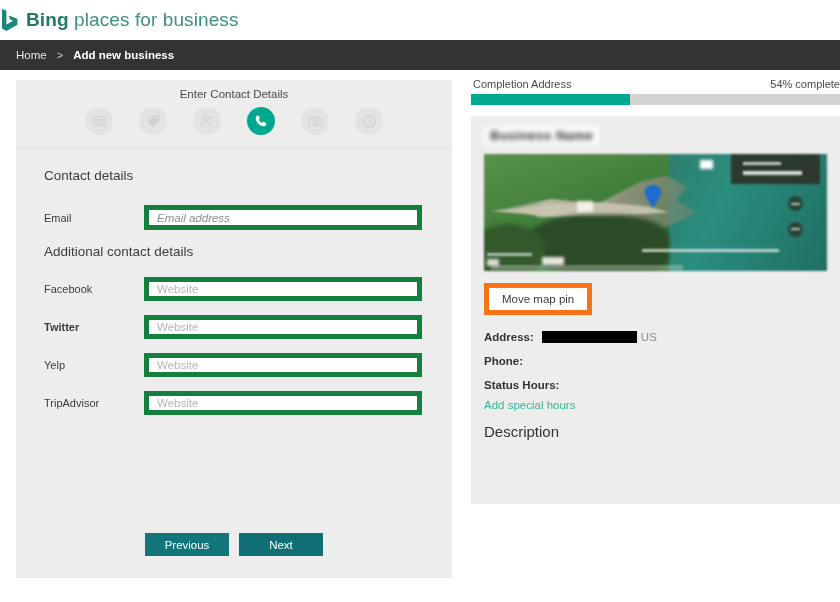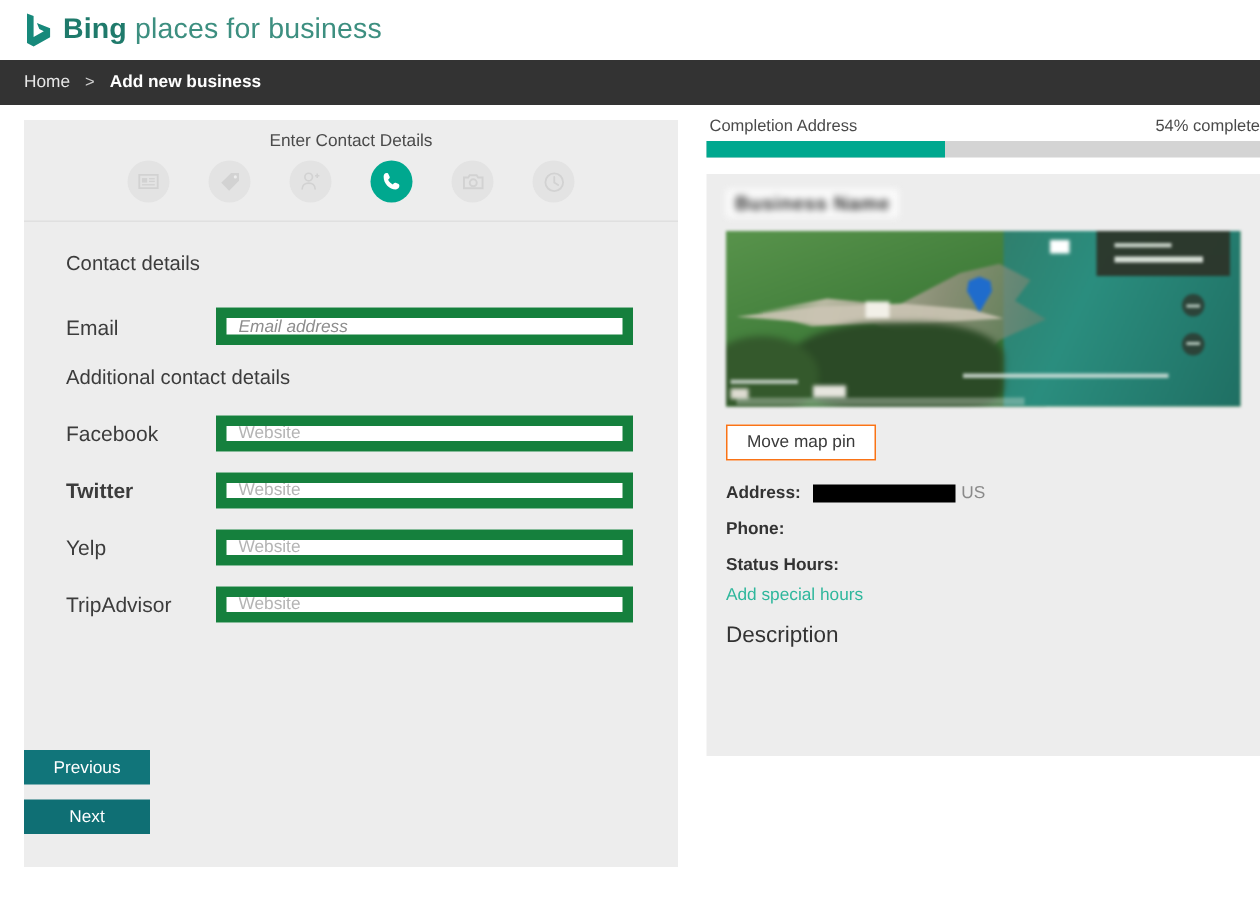--- a/index.html
+++ b/index.html
@@ -11,21 +11,21 @@
     overflow: hidden;
     position: relative;
   }
 
   
   .brandbar {
     height: 40px;
     background: #ffffff;
     display: flex;
     align-items: center;
-    padding-left: 16px;
+    padding-left: 0;
   }
   .logo-glyph {
     width: 20px; height: 24px;
     margin-right: 6px;
     display: flex; align-items: center; justify-content: center;
   }
   .brand-text {
     font-size: 19px;
     color: #2e8b7a;
     letter-spacing: 0.1px;
@@ -95,47 +95,46 @@
   .sec-head.second { margin-top: 10px; margin-bottom: 18px; }
 
   .row {
     display: flex;
     align-items: center;
     margin-bottom: 14px;
   }
   .row-label {
     width: 100px;
     flex: 0 0 100px;
-    font-size: 14px;
+    font-size: 11px;
     color: #3c3c3c;
   }
   .row-label.bold { font-weight: bold; }
   .field {
     width: 278px;
     height: 24px;
     background: #ffffff;
-    border: 7px solid #15803d;
+    border: 5px solid #15803d;
     padding: 0 8px;
     font-size: 11.5px;
     color: #333;
     font-family: "Liberation Sans", sans-serif;
     outline: none;
   }
   .field::placeholder { color: #b4b4b4; }
   .field.italic::placeholder { font-style: italic; color:#8d8d8d; }
   .field.email-field { width: 278px; height: 25px; }
 
   .btn-row {
     position: absolute;
     left: 0; bottom: 22px;
     width: 436px;
     display: flex;
     justify-content: center;
     gap: 10px;
-    flex-direction: column;
   }
   .tbtn {
     background: #11757a;
     color: #ffffff;
     border: none;
     width: 84px; height: 23px;
     font-size: 11.5px;
     font-family: "Liberation Sans", sans-serif;
     cursor: pointer;
   }
@@ -258,21 +257,21 @@
   .map-scale2 {
     position:absolute; left:1%; bottom:13%; width: 13%; height:3px; background:#d9e2dc; opacity:0.75;
   }
   .map-attrib {
     position:absolute; left:2%; bottom:1%; width: 56%; height:5px; background:rgba(220,228,222,0.35);
   }
 
   .movepin-wrap { padding: 12px 0 0 13px; }
   .movepin {
     background: #ffffff;
-    border: 1px solid #f97316;
+    border: 5px solid #f97316;
     color: #3a3a3a;
     font-size: 11.5px;
     font-family: "Liberation Sans", sans-serif;
     padding: 5px 13px;
     cursor: pointer;
   }
 
   .detail-list { padding: 16px 0 0 13px; }
   .detail-row { margin-bottom: 12px; font-size: 11.5px; display:flex; }
   .detail-key { font-weight: bold; color: #333; margin-right: 8px; }

